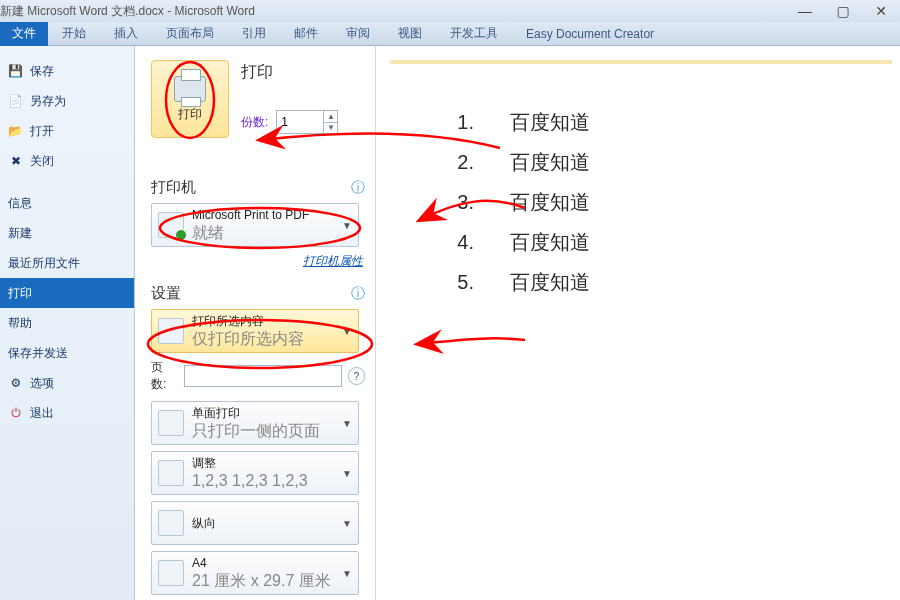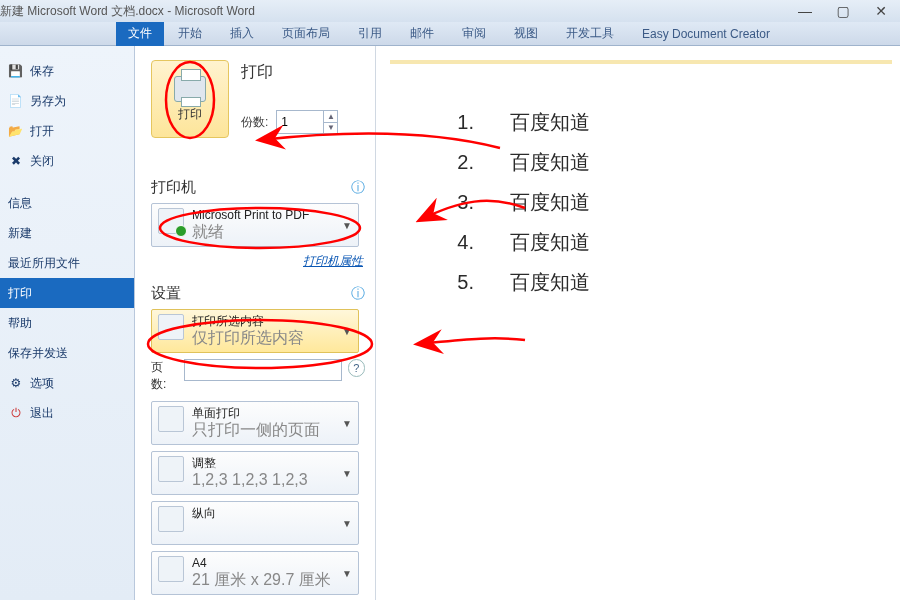--- a/index.html
+++ b/index.html
@@ -1,53 +1,53 @@
 <!DOCTYPE html>
 <html><head>
 <meta charset="utf-8">
 <style>
   * { box-sizing: border-box; margin: 0; padding: 0; font-family: "Microsoft YaHei", "Segoe UI", sans-serif; }
   body { width: 900px; height: 600px; background: #fff; overflow: hidden; position: relative; }
   .titlebar { height: 22px; background: linear-gradient(#e6eef7, #d5e1ef); display: flex; align-items: center; justify-content: flex-start; position: relative; font-size: 12px; color: #555; }
   .titlebar .winctrls { position: absolute; right: 0; top: 0; display: flex; }
   .titlebar .winctrls div { width: 38px; height: 22px; display: flex; align-items: center; justify-content: center; font-size: 14px; color: #444; }
-  .ribbon-tabs { height: 24px; background: linear-gradient(#dfe9f5,#cdd9e9); display: flex; align-items: center; padding-left: 0; font-size: 12px; color: #3b5a86; border-bottom: 1px solid #9fb3cc; justify-content: center; }
+  .ribbon-tabs { height: 24px; background: linear-gradient(#dfe9f5,#cdd9e9); display: flex; align-items: center; padding-left: 0; font-size: 12px; color: #3b5a86; border-bottom: 1px solid #9fb3cc; }
   .ribbon-tabs .filetab { background: #1a6ac0; color: #fff; padding: 4px 12px; height: 24px; display: flex; align-items: center; }
   .ribbon-tabs .tab { padding: 4px 14px; }
   .main { display: flex; height: calc(600px - 46px); }
   .backstage-nav { width: 135px; background: linear-gradient(#eef4fb,#e3ecf6); border-right: 1px solid #b9c8dc; padding-top: 10px; font-size: 12px; color: #1a3a6a; position: relative; }
   .nav-item { height: 30px; display: flex; align-items: center; padding-left: 8px; gap: 6px; }
   .nav-item .icn { width: 16px; height: 16px; display: flex; align-items: center; justify-content: center; font-size: 12px; }
   .nav-spacer { height: 12px; }
   .nav-item.sel { background: #1a6ac0; color: #fff; position: relative; }
   .nav-item.sel::after { content:""; position:absolute; right:-10px; top:50%; transform:translateY(-50%); border:10px solid transparent; border-left-color:#1a6ac0; }
   .mid { width: 240px; padding: 14px 10px 0 16px; font-size: 12px; color: #333; position: relative; }
   .print-btn { width: 78px; height: 78px; background: linear-gradient(#fff3cf,#fde59a); border: 1px solid #e5c65f; border-radius: 4px; display: flex; flex-direction: column; align-items: center; justify-content: center; gap: 4px; }
   .print-btn .picon { width: 32px; height: 26px; background: #dfe6ee; border: 1px solid #8aa; border-radius: 3px; position: relative; }
   .print-btn .picon::before { content:""; position:absolute; top:-8px; left:6px; width:18px; height:10px; background:#fff; border:1px solid #8aa; }
   .print-btn .picon::after { content:""; position:absolute; bottom:-6px; left:6px; width:18px; height:8px; background:#fff; border:1px solid #8aa; }
   .section-title { font-size: 15px; color: #333; margin: 14px 0 6px; display:flex; justify-content:space-between; align-items:center;}
   .section-title .info { color:#4aa3df; font-size:14px; }
   .copies-row { display: flex; align-items: center; gap: 8px; position: absolute; left: 106px; top: 64px; }
-  .copies-row span { font-size: 12px; color:#404040; }
+  .copies-row span { font-size: 12px; color:#6d28d9; }
   .spinner { width: 62px; height: 24px; border: 1px solid #a7b8cd; display: flex; }
   .spinner input { width: 46px; border: none; padding: 2px 4px; font-size: 12px; outline: none; }
   .spinner .arrows { width: 16px; display: flex; flex-direction: column; }
   .spinner .arrows div { flex:1; font-size:8px; display:flex; align-items:center; justify-content:center; border-left:1px solid #a7b8cd; color:#667; }
   .spinner .arrows div:first-child{border-bottom:1px solid #a7b8cd;}
   .title-print { font-size:16px; color:#333; position:absolute; left:106px; top:16px; }
-  .dd { width: 208px; height: 44px; border: 1px solid #b5c3d6; background: linear-gradient(#fdfdfd,#edf2f8); border-radius:2px; display:flex; align-items:flex-start; padding:4px 6px; gap:8px; position:relative; margin-bottom:6px; }
+  .dd { width: 208px; height: 44px; border: 1px solid #b5c3d6; background: linear-gradient(#fdfdfd,#edf2f8); border-radius:2px; display:flex; align-items:center; padding:4px 6px; gap:8px; position:relative; margin-bottom:6px; }
   .dd.sel { background: linear-gradient(#fff7da,#ffe89b); border-color:#e0c25a; }
   .dd .dicon { width: 26px; height: 26px; background:#eef3f8; border:1px solid #b9c6d6; border-radius:2px; flex-shrink:0; }
   .dd .dtxt { display:flex; flex-direction:column; line-height:1.2; }
   .dd .dtxt .t1 { font-size: 12px; color:#222; }
   .dd .dtxt .t2 { font-size: 16px; color:#888; }
   .dd .caret { position:absolute; right:6px; top:50%; transform:translateY(-50%); font-size:10px; color:#555; }
   .link { color:#0b57b4; text-decoration:underline; font-size:12px; display:block; text-align:right; margin: 2px 2px 10px 0; font-style: italic; }
-  .pages-row { display:flex; gap:6px; margin: 4px 0 8px; }
+  .pages-row { display:flex; align-items:center; gap:6px; margin: 4px 0 8px; }
   .pages-row input { width:158px; height:22px; border:1px solid #a7b8cd; padding:2px 4px; font-size:12px; }
   .pages-row .q { width:18px; height:18px; border:1px solid #9bb; border-radius:9px; display:flex; align-items:center; justify-content:center; font-size:11px; color:#468; }
   .preview { flex:1; background:#fff; border-left:1px solid #d0d8e2; position:relative; }
   .paper { position:absolute; left:14px; top:14px; right:8px; height:6px; background:#fff; border-top:4px solid #f7e7b0; }
   .doc-content { position:absolute; left:70px; top:56px; font-size:20px; color:#2a2a2a; font-family: "SimSun","宋体",serif; }
   .doc-content div { display:flex; gap:36px; line-height:2.0; }
   .doc-content .num { width:28px; text-align:right; }
   svg.annotate { position:absolute; left:0; top:0; pointer-events:none; }
 </style>
 </head>

